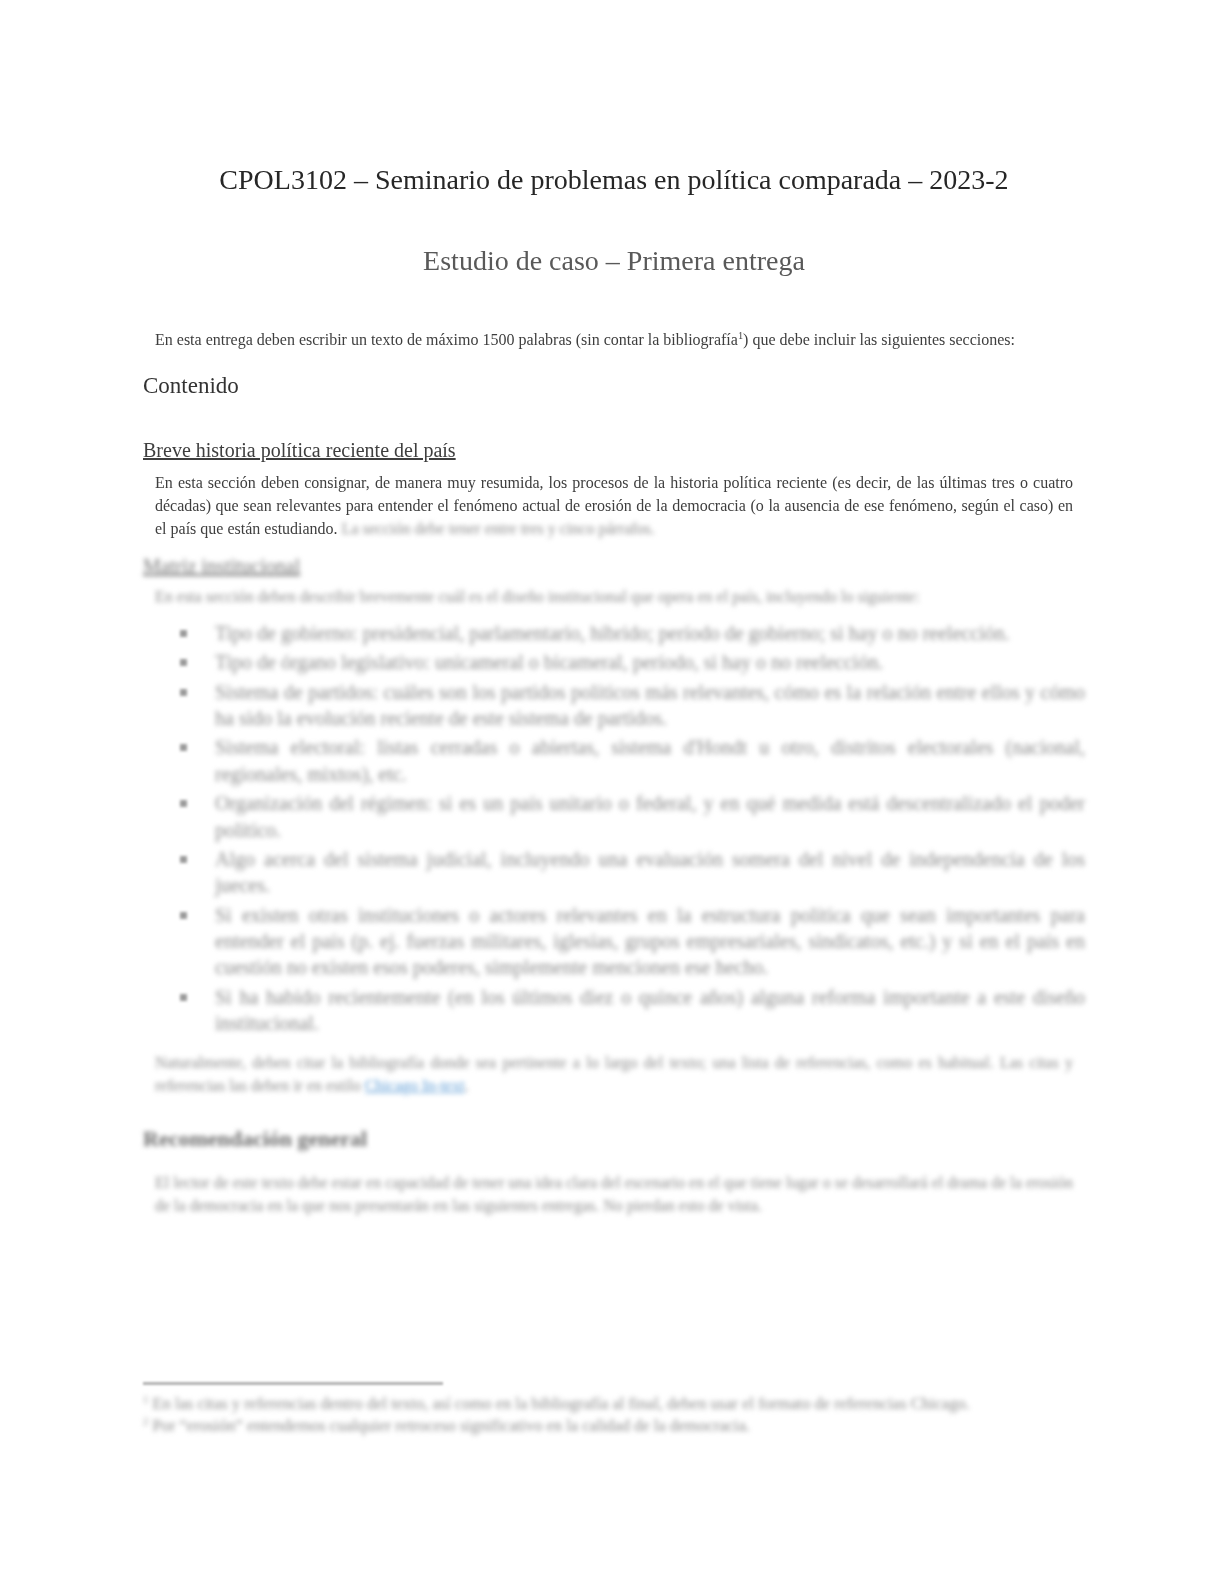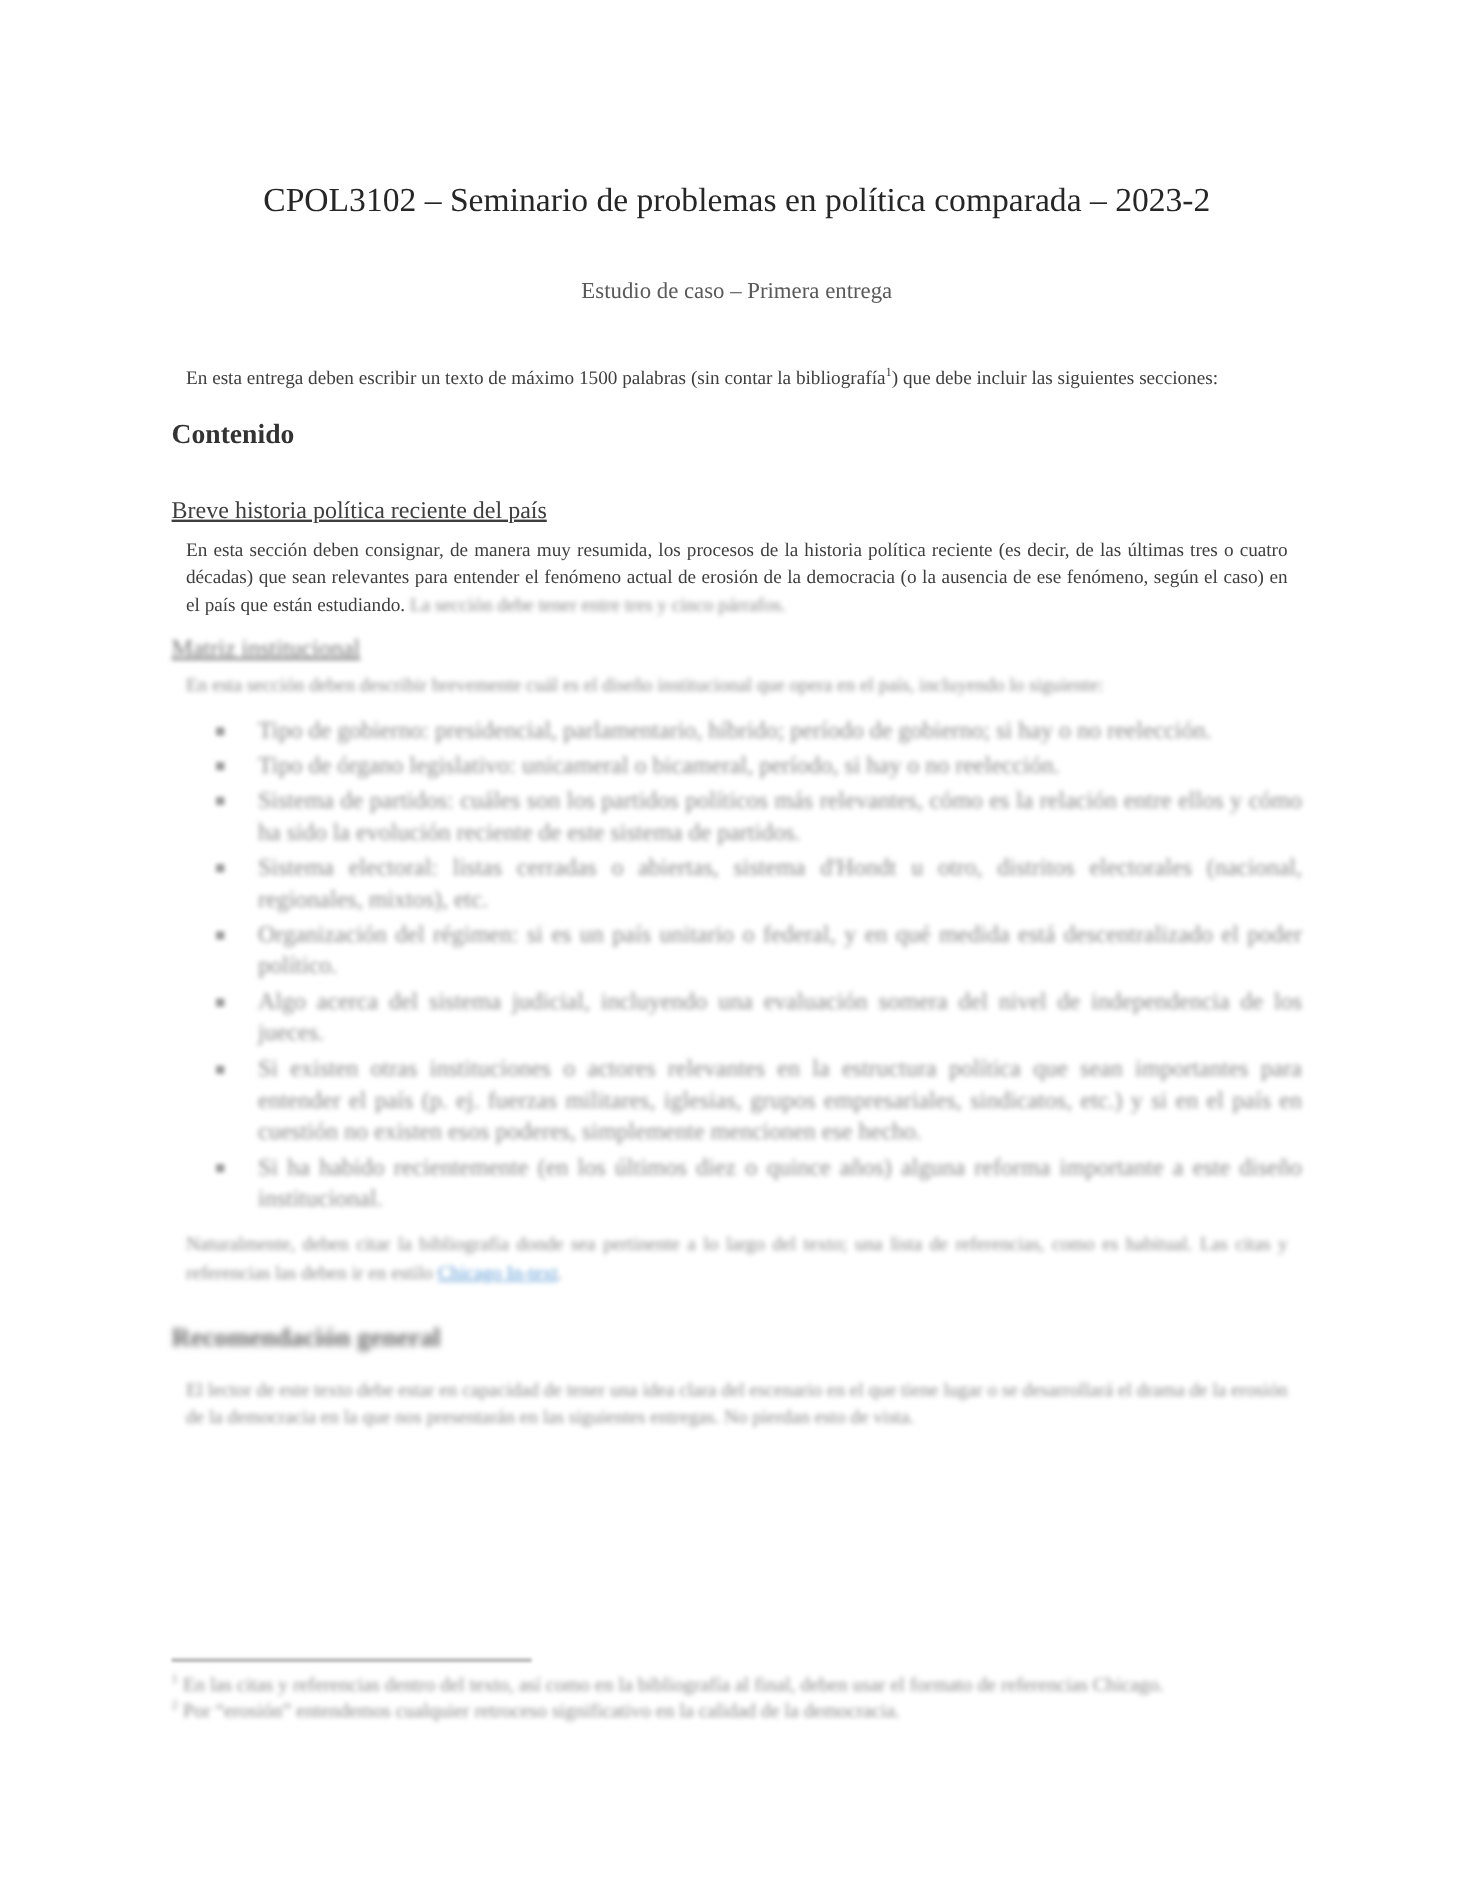--- a/index.html
+++ b/index.html
@@ -21,40 +21,40 @@
     height: 1584px;
     padding: 148px 139px 0 143px;
     position: relative;
   }
   .doc-title {
     text-align: center;
     font-size: 28px;
     line-height: 1.43;
     font-weight: normal;
     color: #262626;
-    margin: 0;
+    margin: 12px;
   }
   .doc-subtitle {
     text-align: center;
-    font-size: 19px;
+    font-size: 28px;
     line-height: 1.35;
     font-weight: normal;
     color: #595959;
     margin: 42px 0 0 0;
   }
   .body-par {
     font-size: 16px;
     line-height: 1.45;
     text-align: justify;
     margin: 12px;
   }
   .intro-par { margin-top: 48px; }
   .h-contenido {
     font-size: 23px;
-    font-weight: bold;
+    font-weight: normal;
     color: #333333;
     margin: 22px 0 0 0;
   }
   .h-underlined {
     font-size: 20px;
     font-weight: normal;
     color: #3e3e3e;
     text-decoration: underline;
     margin: 40px 0 0 0;
   }

